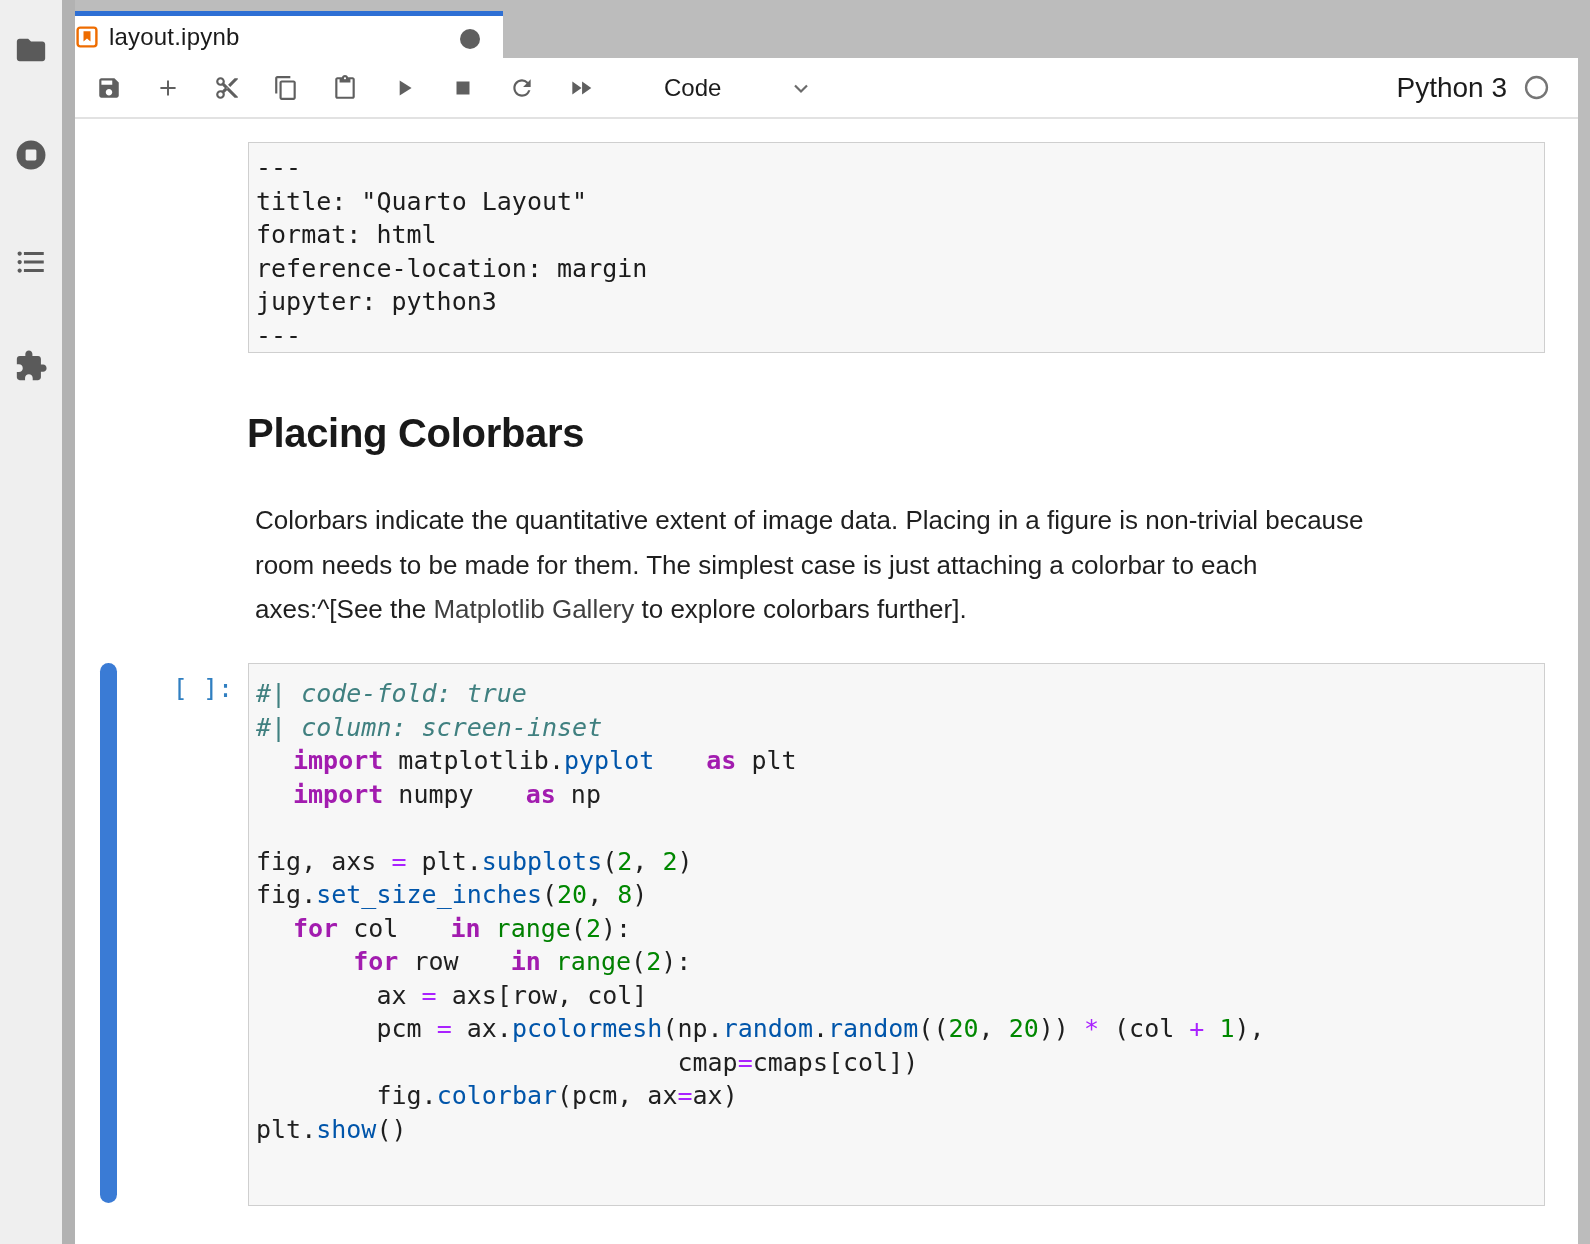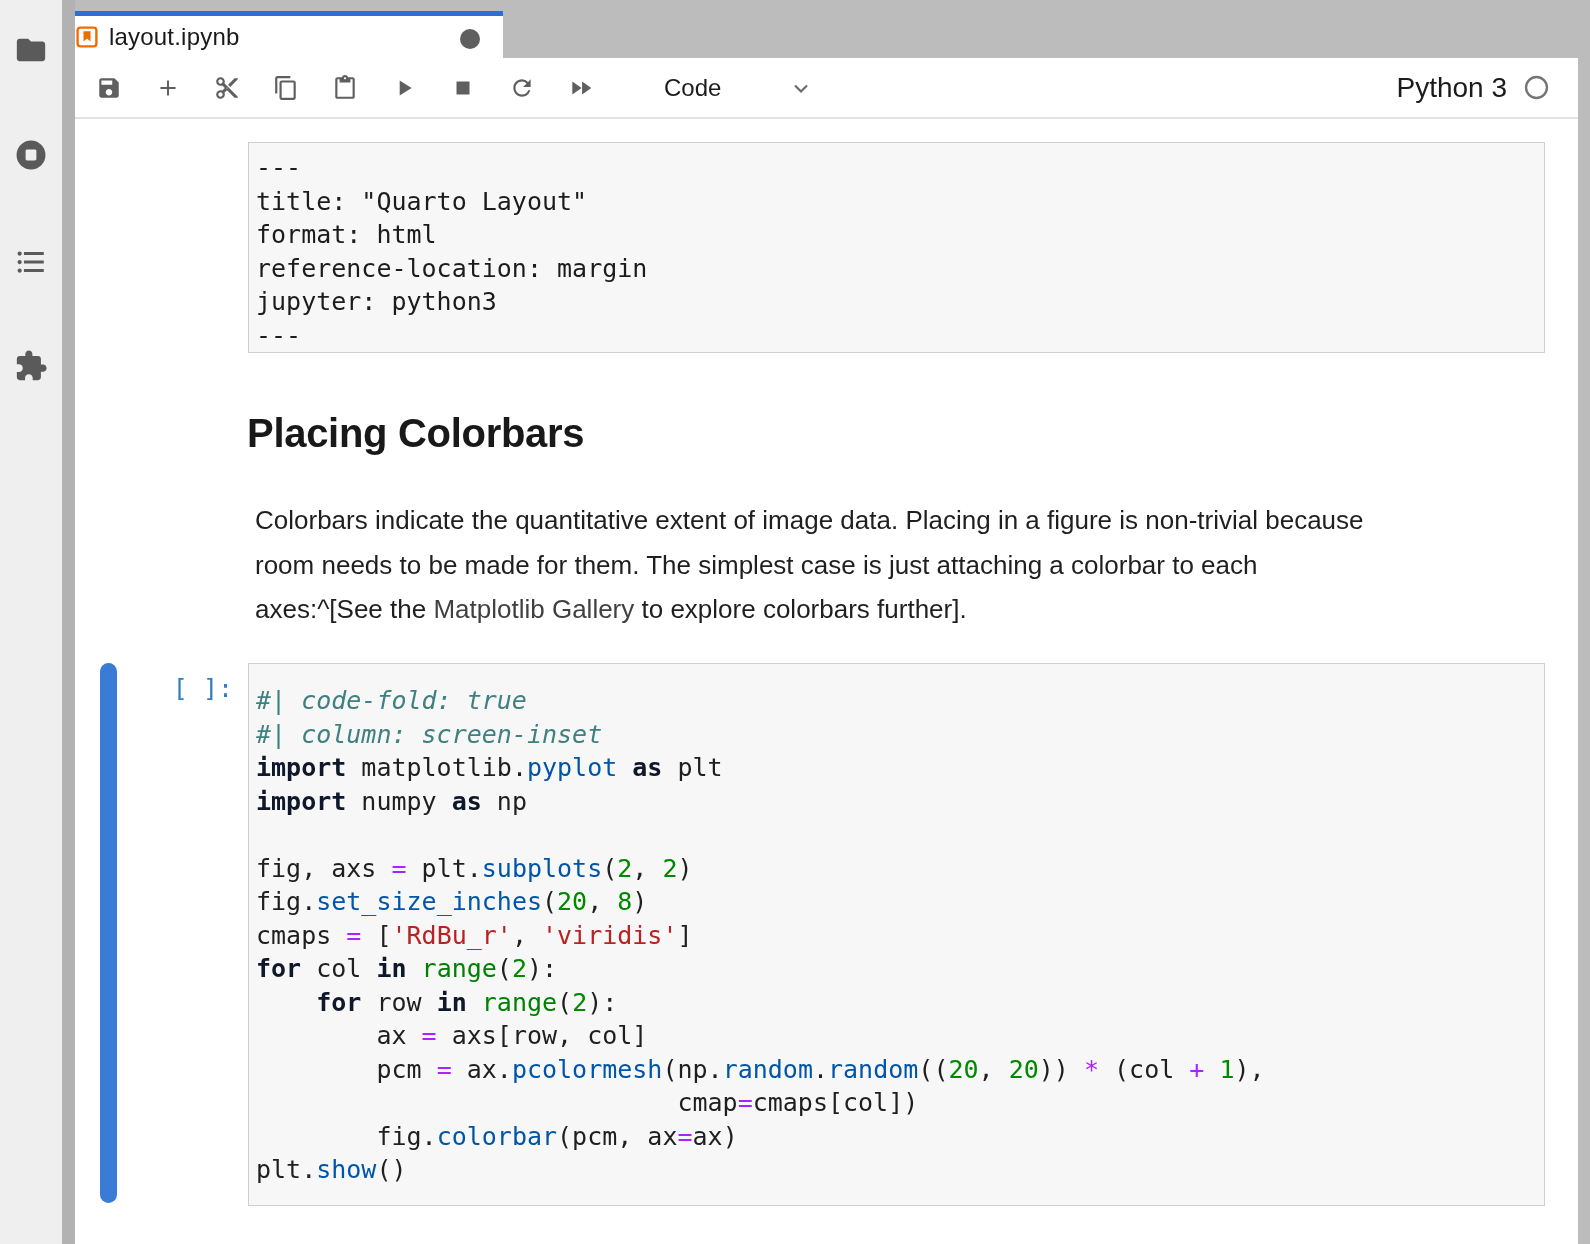--- a/index.html
+++ b/index.html
@@ -53,26 +53,26 @@
                 color:#191919; letter-spacing:-.3px; }
   .md-paragraph { position:absolute; left:180px; top:379px; font-size:26px; line-height:44.5px;
                   color:#1f1f1f; }
   .md-link { color:#404040; text-decoration:none; cursor:pointer; }
 
   .collapser { position:absolute; left:25px; top:544px; width:17px; height:540px;
                background:#3a7bd5; border-radius:9px; cursor:pointer; }
   .prompt { position:absolute; left:83px; top:555px; width:75px; text-align:right;
             font-family:"DejaVu Sans Mono", monospace; font-size:25px; color:#307fc1; }
   .code-editor { position:absolute; left:173px; top:544px; width:1297px; height:543px;
-                 background:#f7f7f7; border:1px solid #cfcfcf; padding:20px 10px 0 7px;
+                 background:#f7f7f7; border:1px solid #cfcfcf; padding:13px 10px 0 7px;
                  cursor:text; overflow:hidden; }
   .code-line { font-family:"DejaVu Sans Mono", monospace; font-size:25px; line-height:33.5px;
                white-space:pre; color:#1f1f1f; }
   .tok-d { color:#1f1f1f; }
-  .tok-k { color:#0f172a; font-weight:bold; }
+  .tok-k { color:#a21caf; font-weight:bold;margin-left:37px; }
   .tok-b { color:#008000; }
   .tok-c { color:#408080; font-style:italic; }
   .tok-s { color:#ba2121; }
   .tok-n { color:#008800; }
   .tok-o { color:#aa22ff; }
   .tok-p { color:#0055aa; }
 </style>
 </head>
 <body>
 
@@ -194,21 +194,20 @@
       <div class="collapser"></div>
       <div class="prompt">[ ]:</div>
       <div class="code-editor">
           <div class="code-line"><span class="tok-c">#| code-fold: true</span></div>
           <div class="code-line"><span class="tok-c">#| column: screen-inset</span></div>
           <div class="code-line"><span class="tok-k">import</span><span class="tok-d"> matplotlib.</span><span class="tok-p">pyplot</span><span class="tok-d"> </span><span class="tok-k">as</span><span class="tok-d"> plt</span></div>
           <div class="code-line"><span class="tok-k">import</span><span class="tok-d"> numpy </span><span class="tok-k">as</span><span class="tok-d"> np</span></div>
           <div class="code-line">&nbsp;</div>
           <div class="code-line"><span class="tok-d">fig, axs </span><span class="tok-o">=</span><span class="tok-d"> plt.</span><span class="tok-p">subplots</span><span class="tok-d">(</span><span class="tok-n">2</span><span class="tok-d">, </span><span class="tok-n">2</span><span class="tok-d">)</span></div>
           <div class="code-line"><span class="tok-d">fig.</span><span class="tok-p">set_size_inches</span><span class="tok-d">(</span><span class="tok-n">20</span><span class="tok-d">, </span><span class="tok-n">8</span><span class="tok-d">)</span></div>
-          <div class="code-line"><span class="tok-d">cmaps </span><span class="tok-o">=</span><span class="tok-d"> [</span><span class="tok-s">'RdBu_r'</span><span class="tok-d">, </span><span class="tok-s">'viridis'</span><span class="tok-d">]</span></div>
           <div class="code-line"><span class="tok-k">for</span><span class="tok-d"> col </span><span class="tok-k">in</span><span class="tok-d"> </span><span class="tok-b">range</span><span class="tok-d">(</span><span class="tok-n">2</span><span class="tok-d">):</span></div>
           <div class="code-line"><span class="tok-d">    </span><span class="tok-k">for</span><span class="tok-d"> row </span><span class="tok-k">in</span><span class="tok-d"> </span><span class="tok-b">range</span><span class="tok-d">(</span><span class="tok-n">2</span><span class="tok-d">):</span></div>
           <div class="code-line"><span class="tok-d">        ax </span><span class="tok-o">=</span><span class="tok-d"> axs[row, col]</span></div>
           <div class="code-line"><span class="tok-d">        pcm </span><span class="tok-o">=</span><span class="tok-d"> ax.</span><span class="tok-p">pcolormesh</span><span class="tok-d">(np.</span><span class="tok-p">random</span><span class="tok-d">.</span><span class="tok-p">random</span><span class="tok-d">((</span><span class="tok-n">20</span><span class="tok-d">, </span><span class="tok-n">20</span><span class="tok-d">)) </span><span class="tok-o">*</span><span class="tok-d"> (col </span><span class="tok-o">+</span><span class="tok-d"> </span><span class="tok-n">1</span><span class="tok-d">),</span></div>
           <div class="code-line"><span class="tok-d">                            cmap</span><span class="tok-o">=</span><span class="tok-d">cmaps[col])</span></div>
           <div class="code-line"><span class="tok-d">        fig.</span><span class="tok-p">colorbar</span><span class="tok-d">(pcm, ax</span><span class="tok-o">=</span><span class="tok-d">ax)</span></div>
           <div class="code-line"><span class="tok-d">plt.</span><span class="tok-p">show</span><span class="tok-d">()</span></div>
         </div>
 
     </div>

